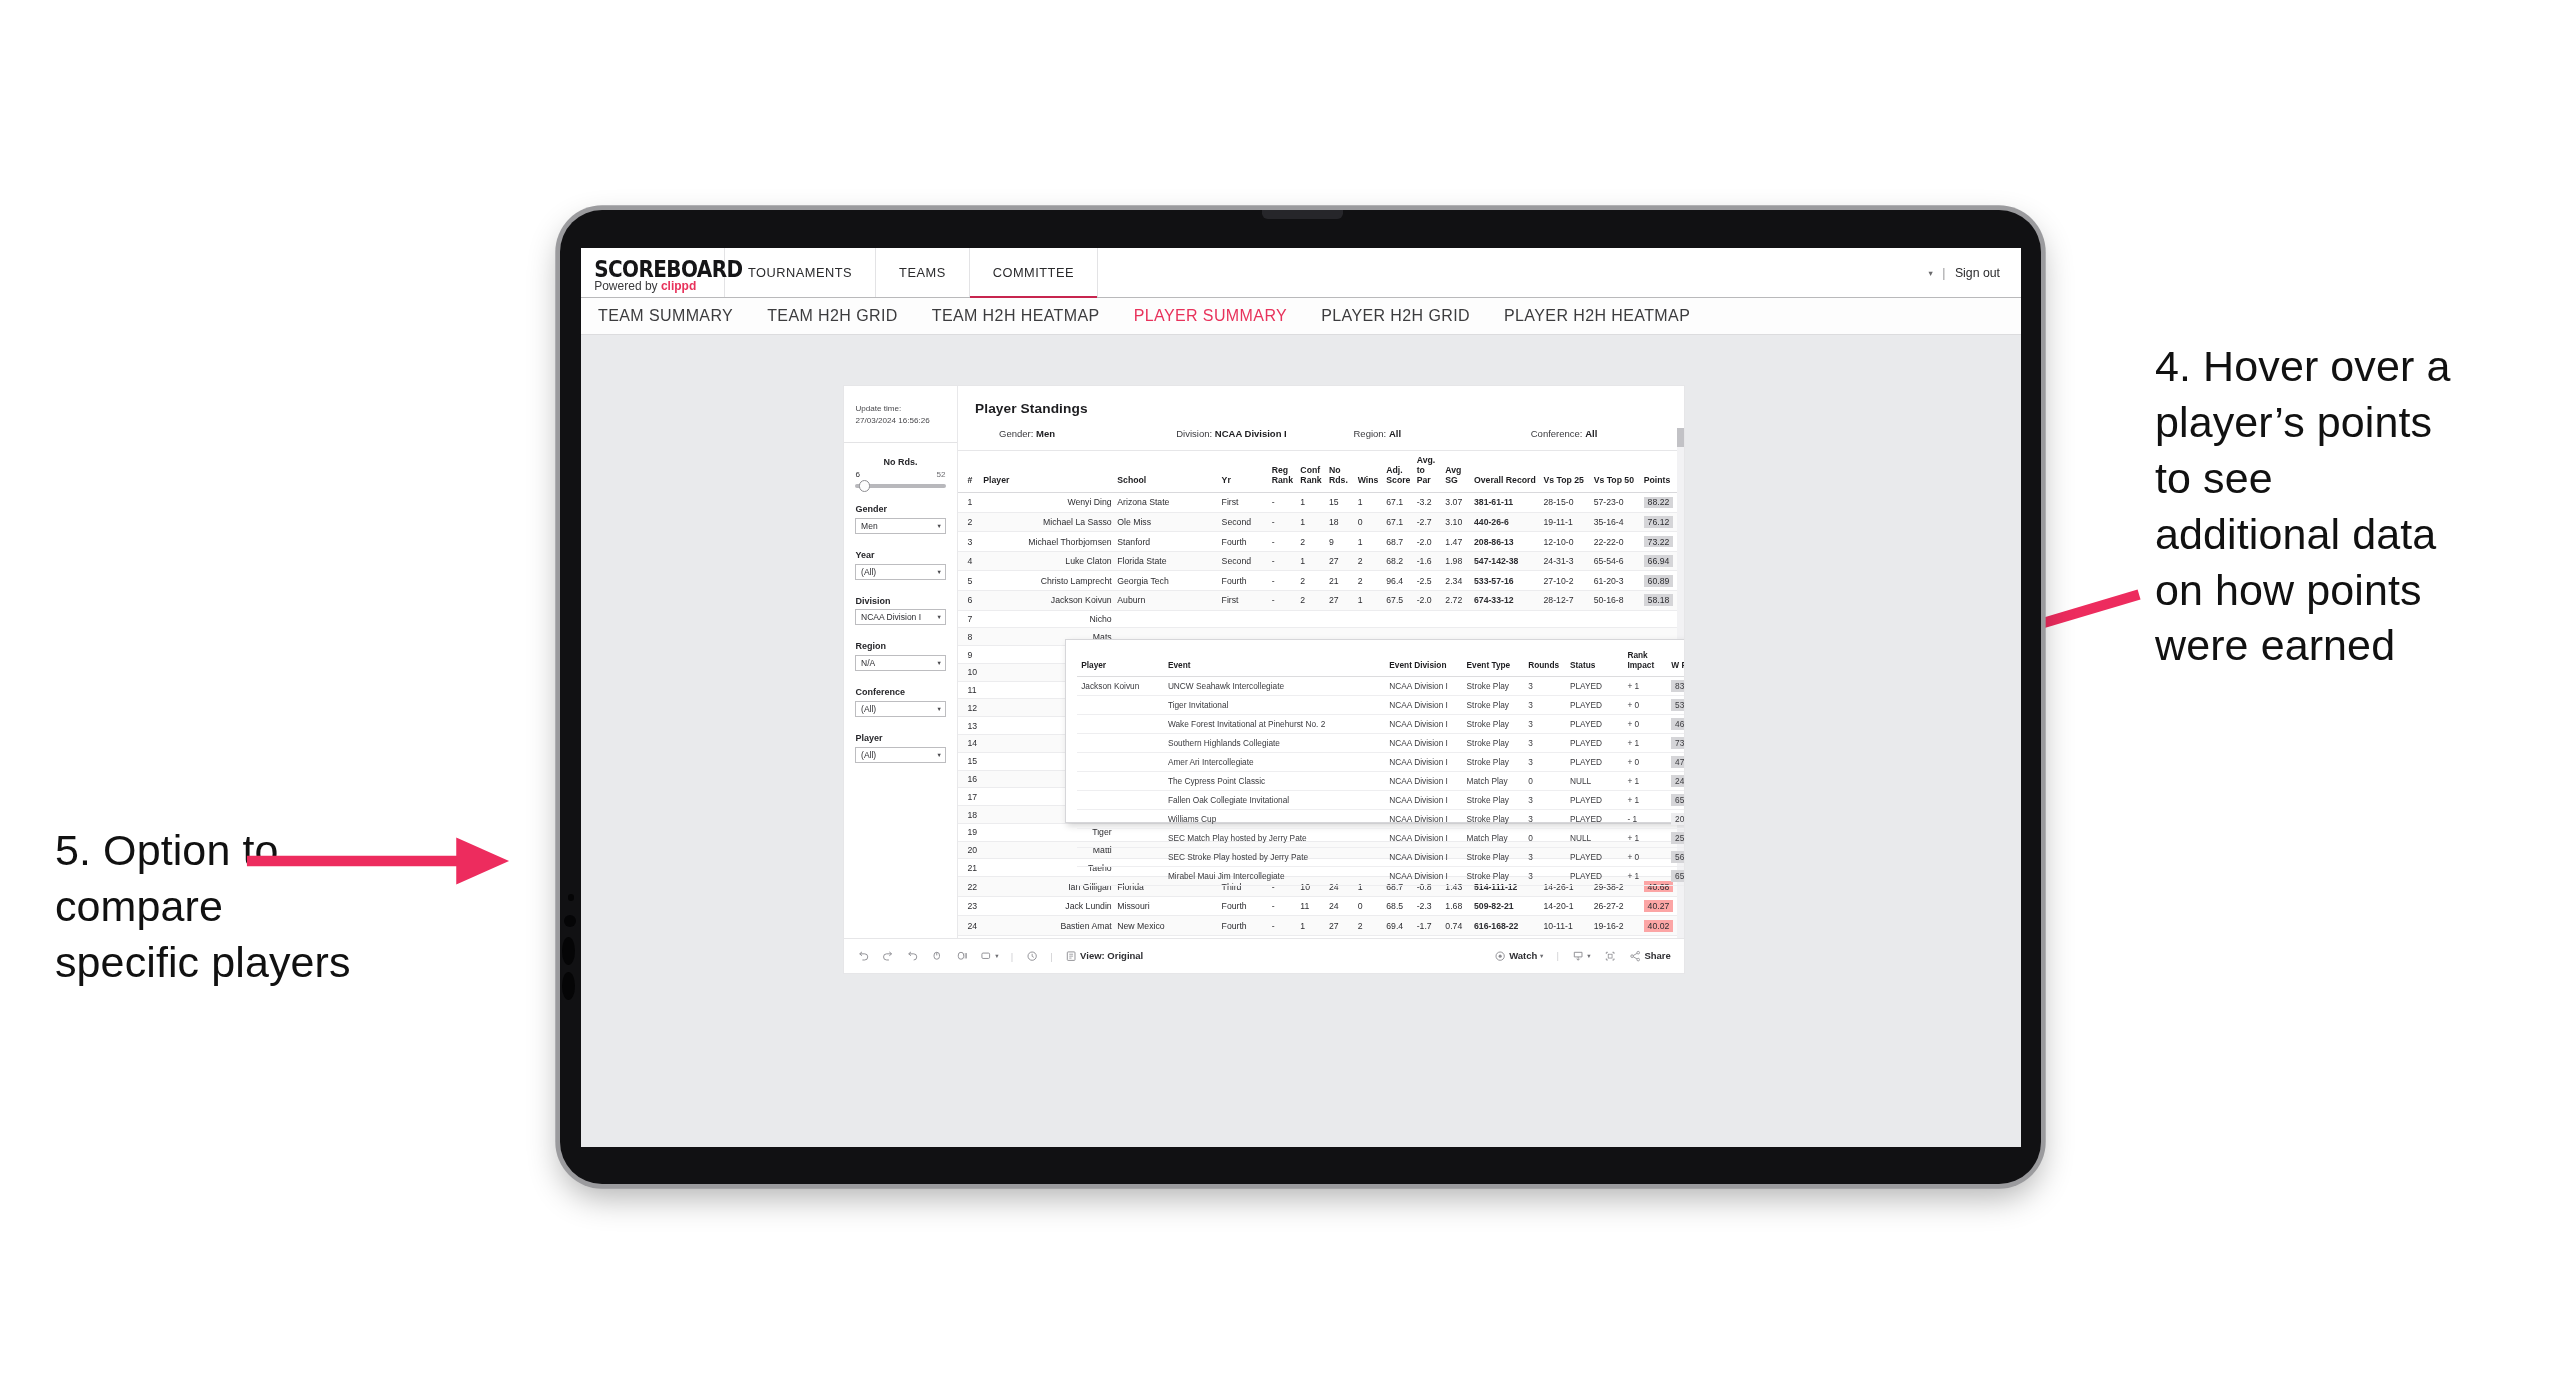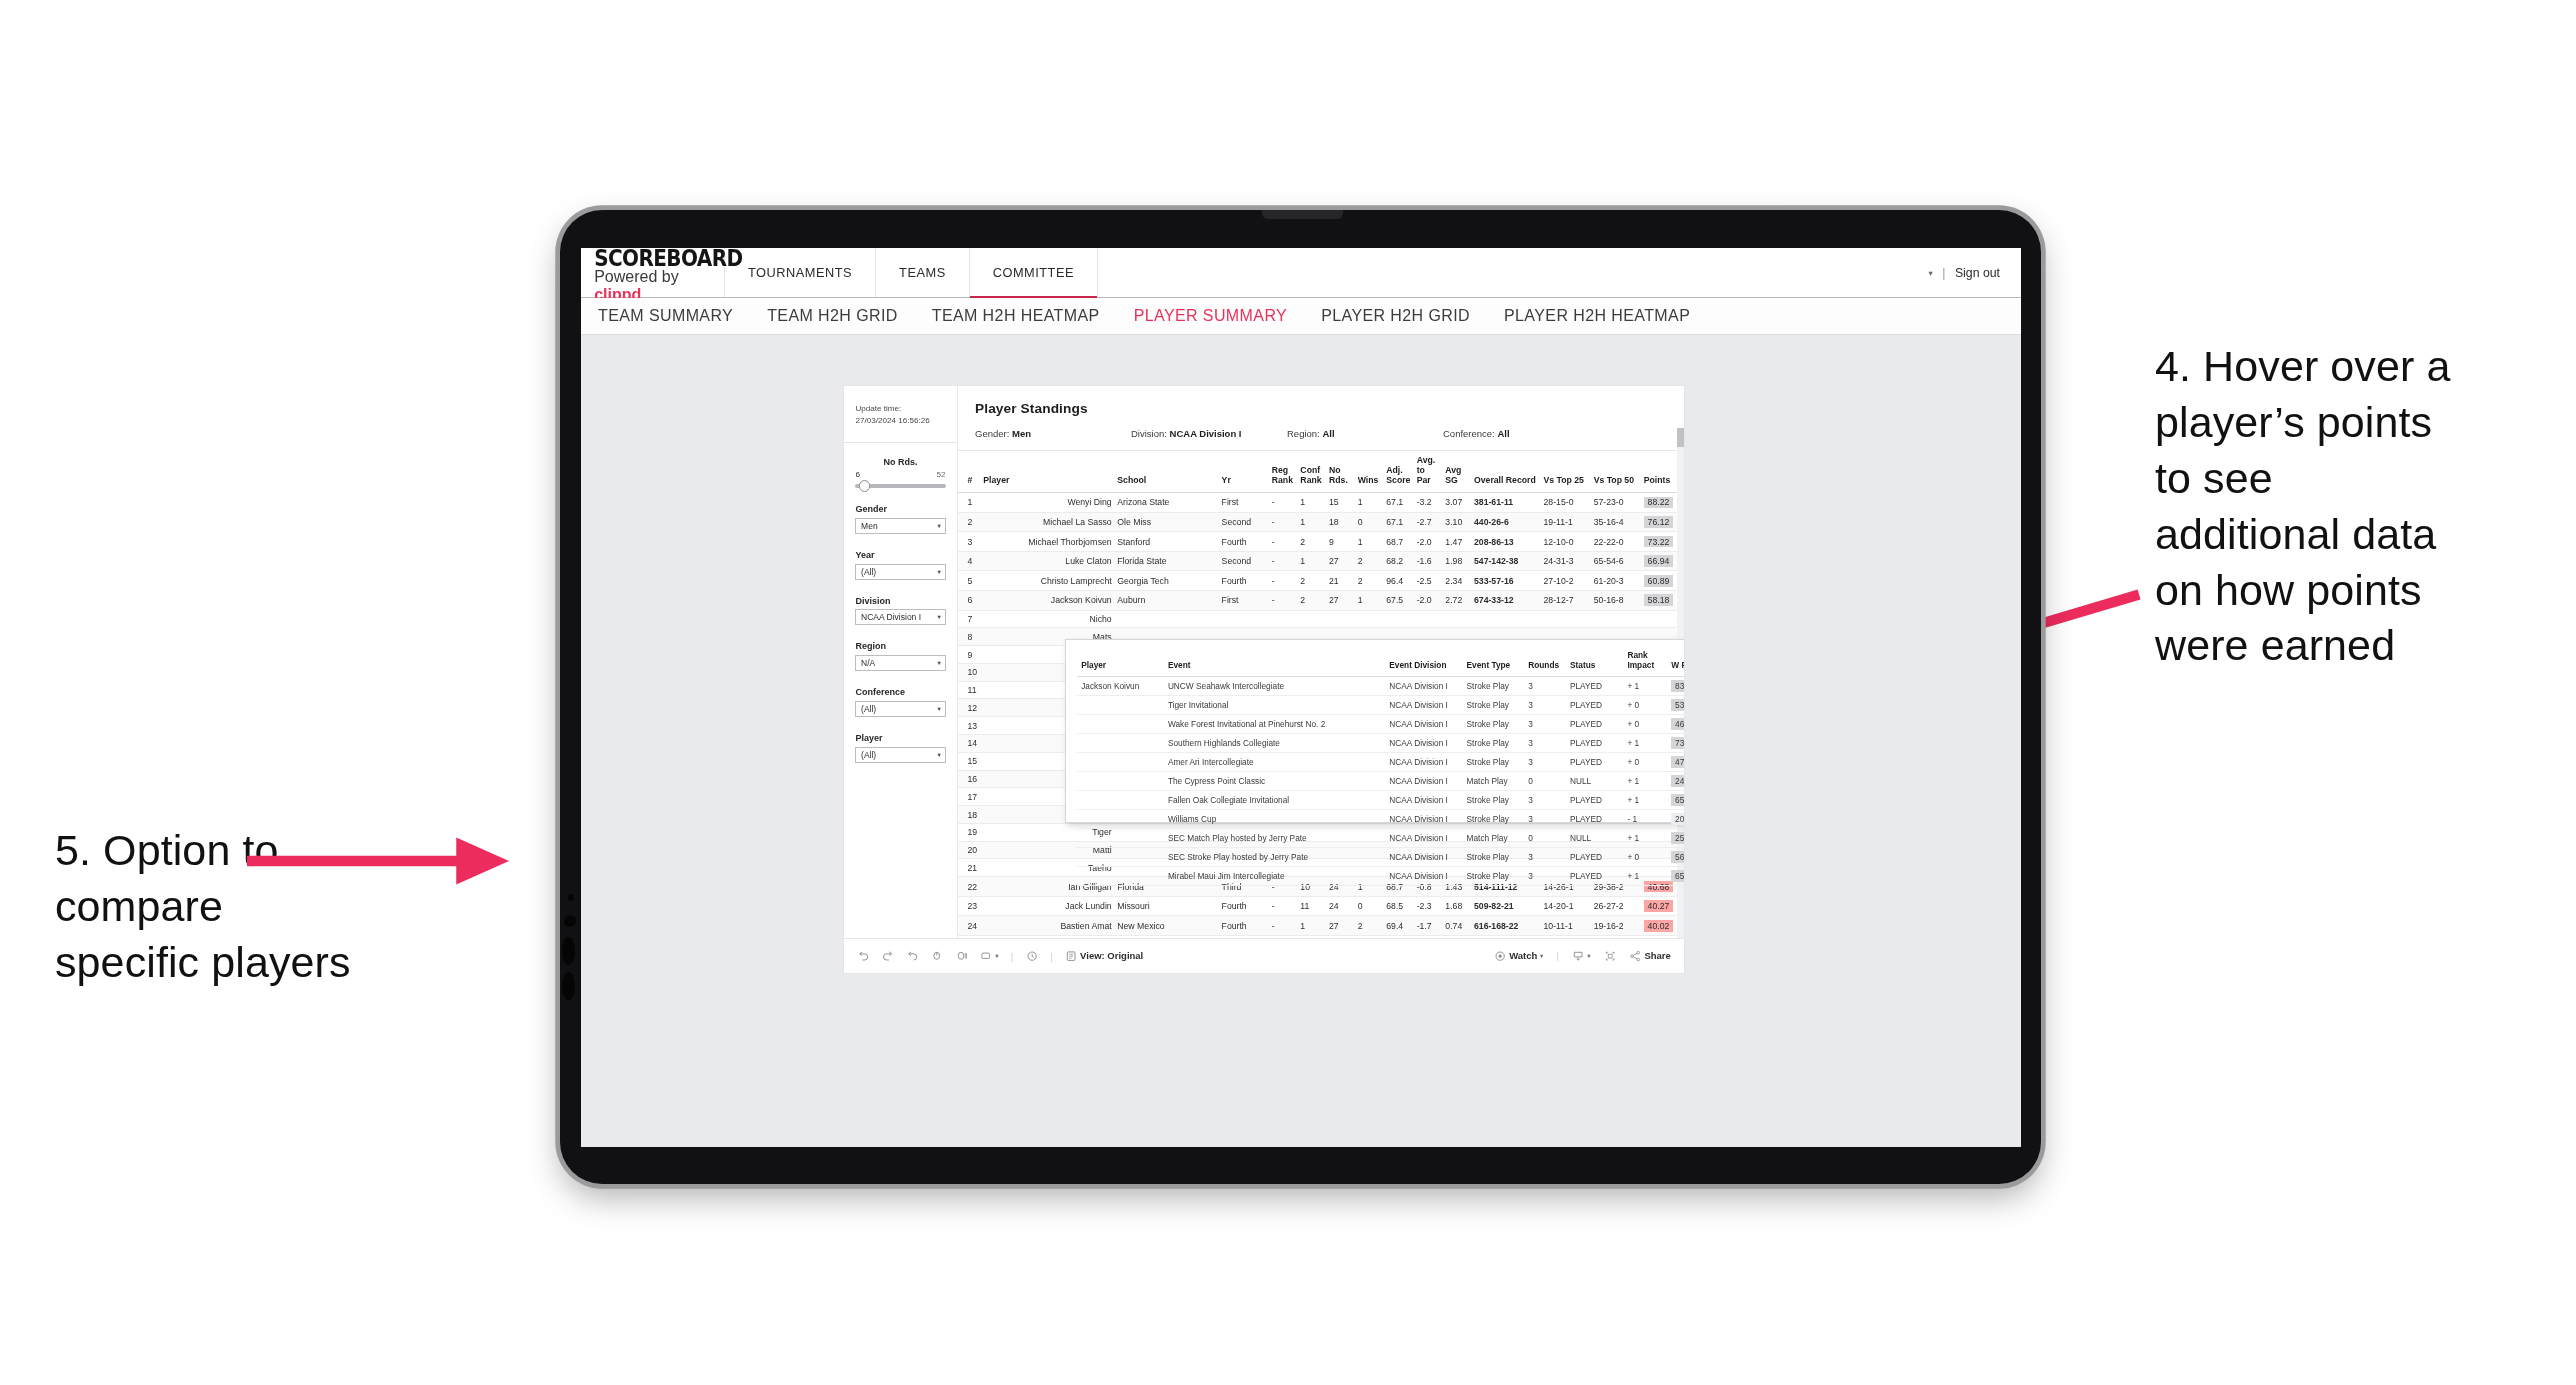--- a/index.html
+++ b/index.html
@@ -62,21 +62,21 @@
     width: 144px; padding: 6.6px 0 0 13.2px;
     border-right: 0.9px solid #e3e3e5;
     display: flex; flex-direction: column; justify-content: center;
   }
   #logo-word {
     font-family: "DejaVu Sans", sans-serif;
     font-weight: 700; font-size: 20px; letter-spacing: -0.6px;
     color: #151517; line-height: 1;
     transform: scaleY(1.15); transform-origin: left center;
   }
-  #logo-sub { font-size: 16px; color: #3a3a3c; margin-top: 0; }
+  #logo-sub { font-size: 12px; color: #3a3a3c; margin-top: 0; }
   #logo-sub b { color: #e8325b; font-weight: 700; }
 
   .topnav { display: flex; align-items: stretch; }
   .topnav-item {
     display: flex; align-items: center;
     padding: 0 23px;
     font-size: 12.8px; color: #2b2b2d; letter-spacing: 0.5px;
     border-right: 0.9px solid #e3e3e5;
     position: relative;
   }
@@ -137,21 +137,21 @@
     width: 10.4px; height: 11.4px; border-radius: 5.7px;
     background: #fdfdfd; border: 0.9px solid #8e8e92;
   }
 
   #table-area { flex: 1 1 auto; position: relative; overflow: hidden; }
   #viz-title { font-size: 13.7px; font-weight: 700; color: #1d1d20; padding: 15px 0 0 17px; letter-spacing: 0.1px;}
   #viz-filtersummary {
     display: flex; padding: 12.3px 0 10.4px 17px; font-size: 9.5px; color: #3a3a3e;
     border-bottom: 0.9px solid #e6e6e8;
   }
-  #viz-filtersummary .fs { width: 156px; }
+  #viz-filtersummary .fs { width: 156px; margin-left: 24px; }
   #viz-filtersummary .fs b { font-weight: 700; color: #1d1d20; }
 
   table.grid { width: 100%; border-collapse: collapse; font-size: 8.7px; color: #2d2d31; }
   table.grid th {
     font-weight: 700; color: #1d1d20; text-align: left;
     padding: 5.7px 2.8px 6.6px 2.8px; vertical-align: bottom;
     border-bottom: 0.9px solid #d9d9dc; line-height: 1.12;
   }
   table.grid td {
     padding: 3.4px 2.8px; border-bottom: 0.9px solid #ececee; white-space: nowrap;

